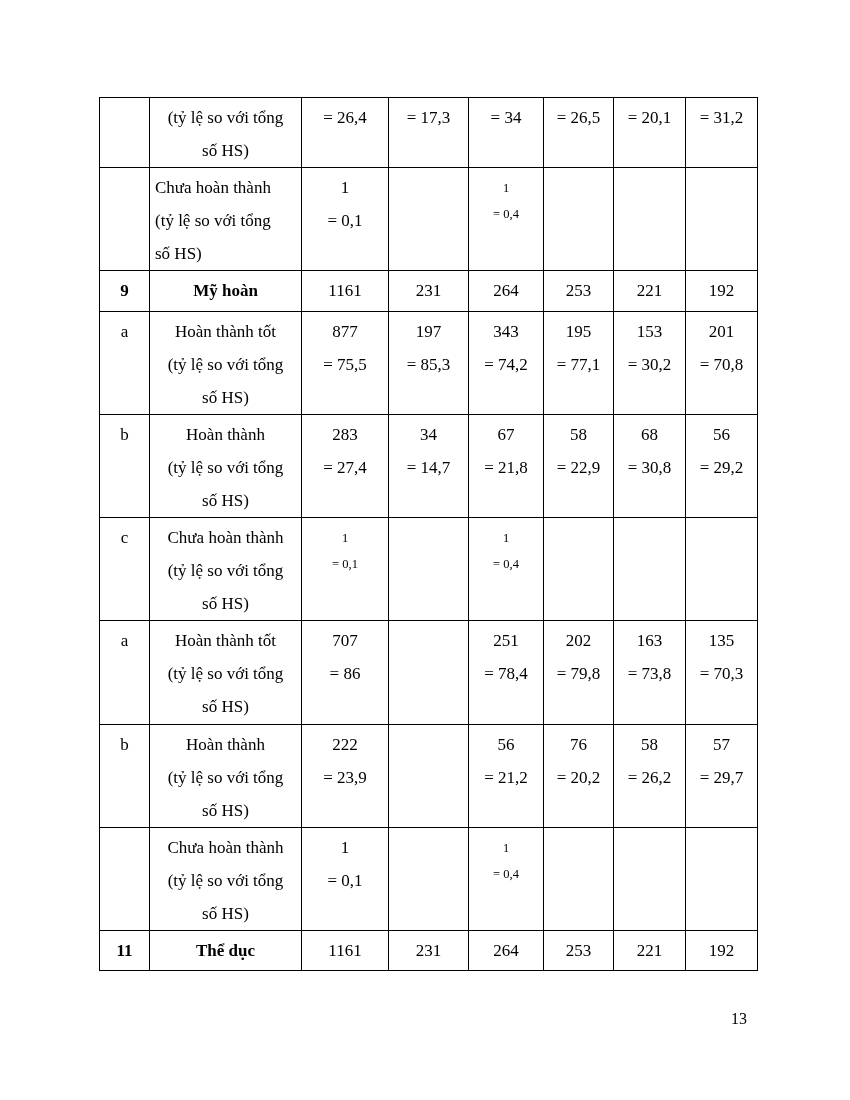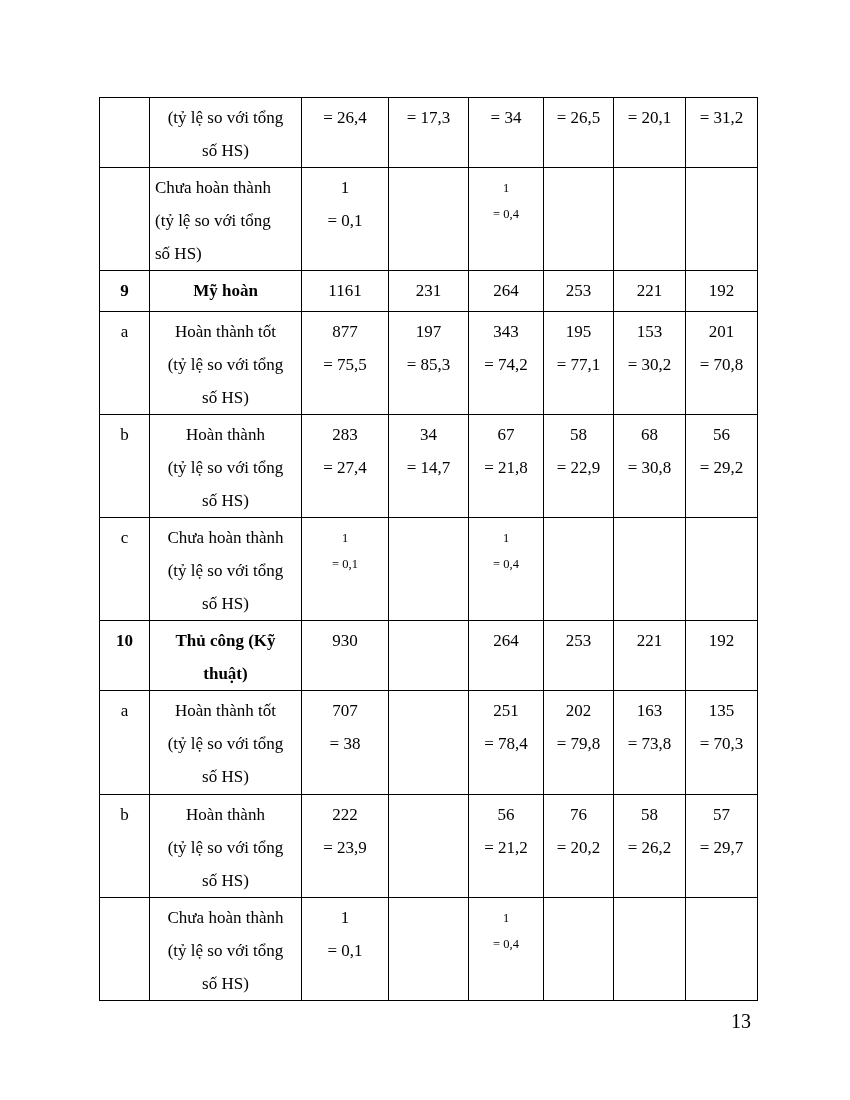--- a/index.html
+++ b/index.html
@@ -27,21 +27,21 @@
     padding: 3px 2px 0 2px;
     white-space: pre-line;
     overflow: hidden;
   }
   .doc-table td.l { text-align: left; padding-left: 5px; }
   .doc-table td.b { font-weight: bold; }
   .doc-table td.sm { font-size: 12.5px; line-height: 26px; padding-top: 7px; }
   .page-number {
     position: absolute;
     left: 731px; top: 1010px;
-    font-size: 20px;
+    font-size: 16px;
   }
 </style>
 </head>
 <body>
 
 <table class="doc-table">
   <colgroup>
     <col style="width:50px">
       <col style="width:152px">
       <col style="width:87px">
@@ -130,38 +130,27 @@
 số HS)</td>
       <td class="sm">1
 = 0,1</td>
       <td></td>
       <td class="sm">1
 = 0,4</td>
       <td></td>
       <td></td>
       <td></td>
     </tr>
-    <tr style="height:63px">
-      <td class="num b">10</td>
-      <td class="label b">Thủ công (Kỹ
-thuật)</td>
-      <td>930</td>
-      <td></td>
-      <td>264</td>
-      <td>253</td>
-      <td>221</td>
-      <td>192</td>
-    </tr>
     <tr style="height:104px">
       <td class="num">a</td>
       <td class="label">Hoàn thành tốt
 (tỷ lệ so với tổng
 số HS)</td>
       <td>707
-= 38</td>
+= 86</td>
       <td></td>
       <td>251
 = 78,4</td>
       <td>202
 = 79,8</td>
       <td>163
 = 73,8</td>
       <td>135
 = 70,3</td>
     </tr>
@@ -189,16 +178,26 @@
 số HS)</td>
       <td>1
 = 0,1</td>
       <td></td>
       <td class="sm">1
 = 0,4</td>
       <td></td>
       <td></td>
       <td></td>
     </tr>
+    <tr style="height:40px">
+      <td class="num b">11</td>
+      <td class="label b">Thể dục</td>
+      <td>1161</td>
+      <td>231</td>
+      <td>264</td>
+      <td>253</td>
+      <td>221</td>
+      <td>192</td>
+    </tr>
   </tbody>
 </table>
 
 <div class="page-number">13</div>
 
 </body></html>

